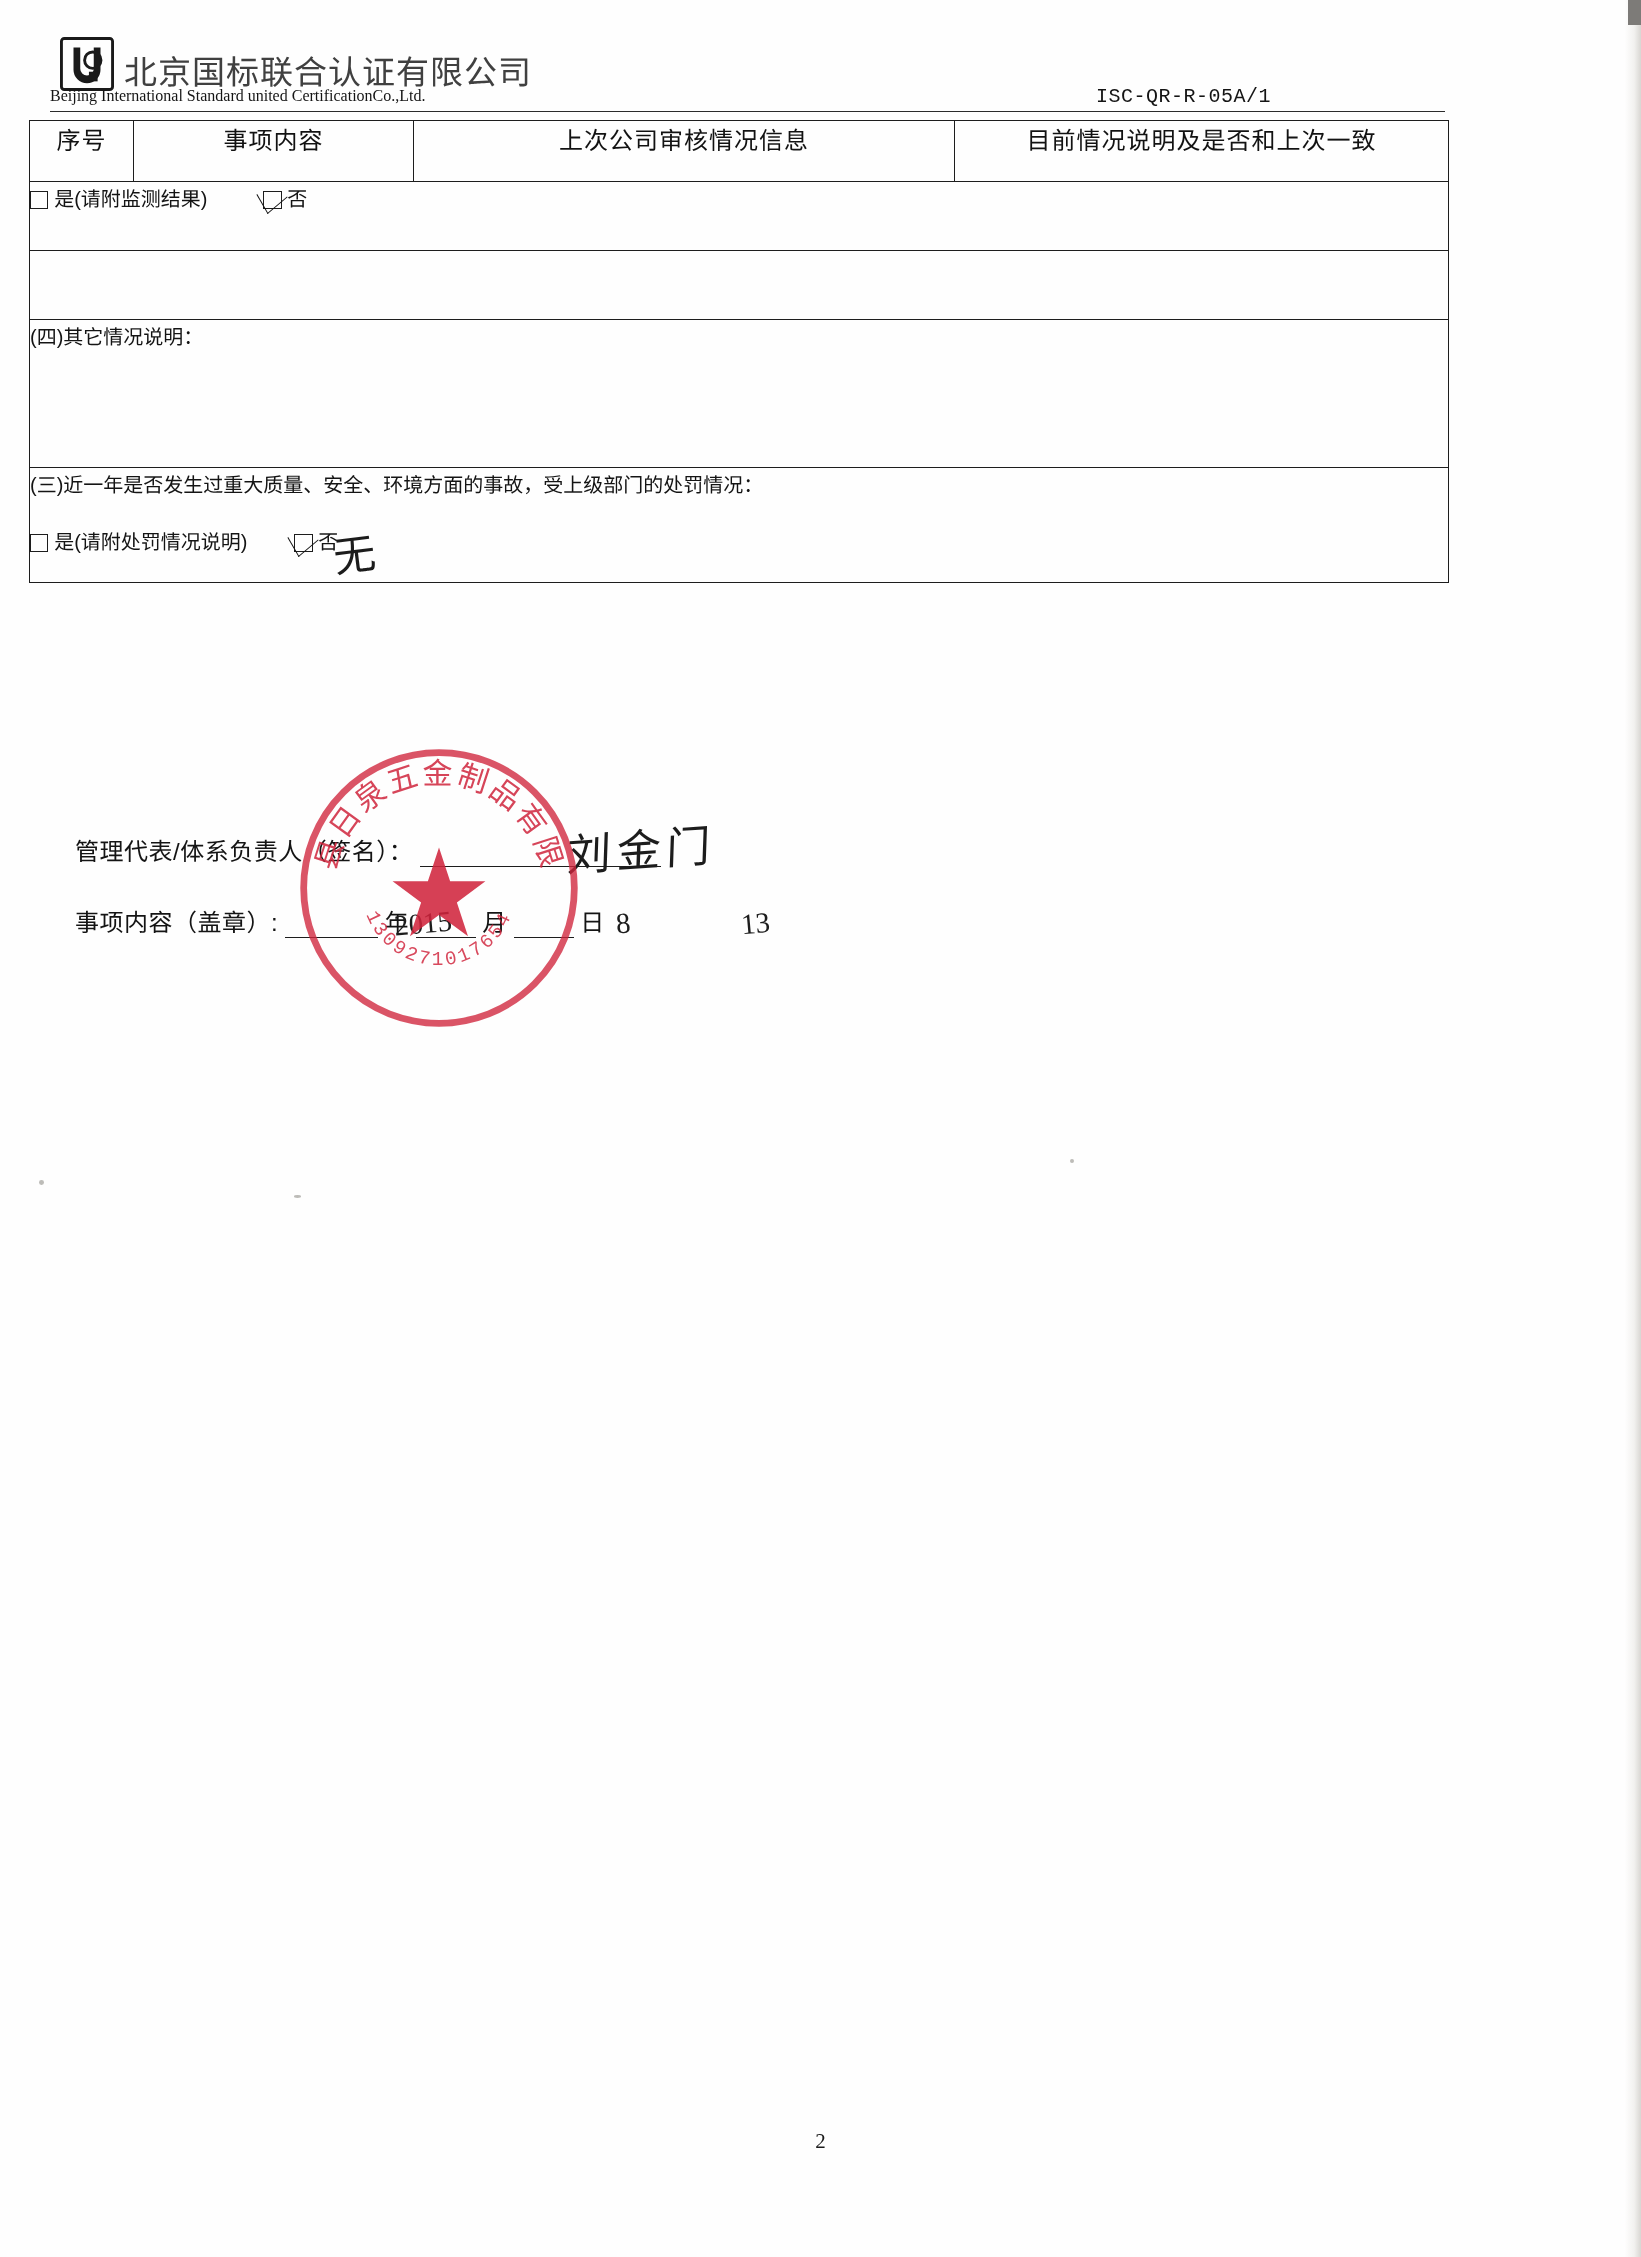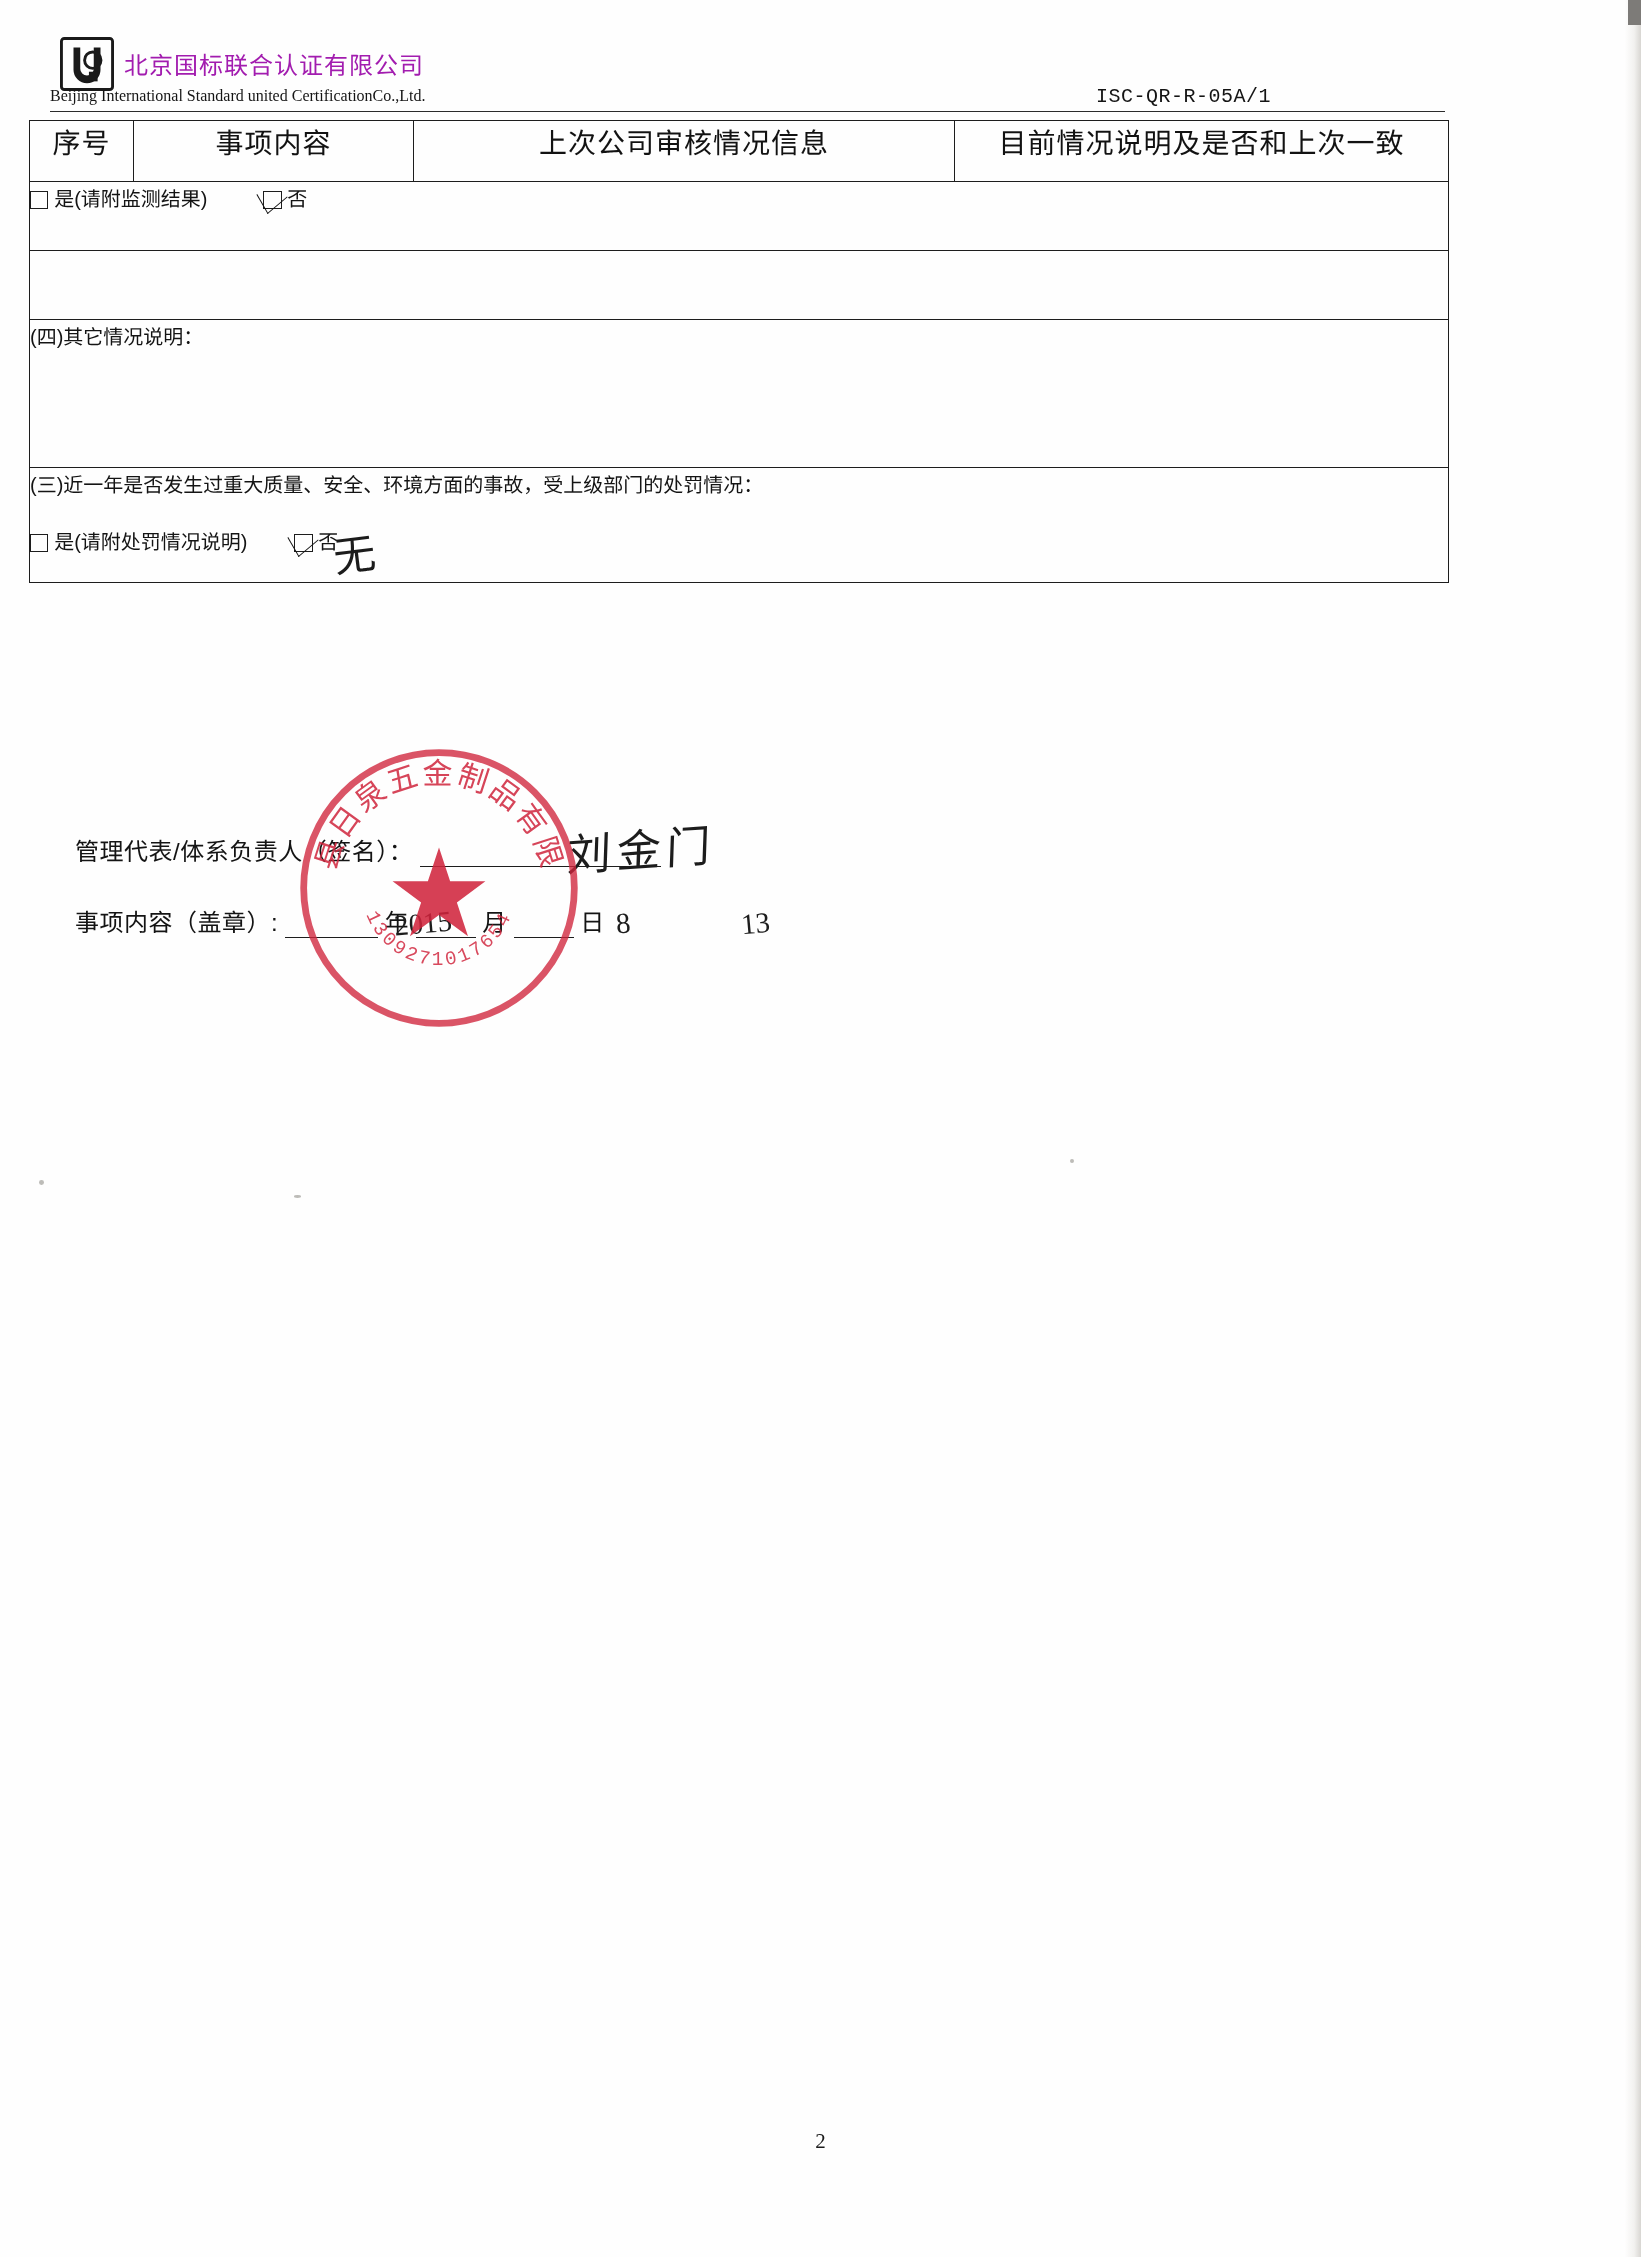--- a/index.html
+++ b/index.html
@@ -54,23 +54,23 @@
     width: 54px;
     height: 54px;
   }
   .logo-mark svg { display: block; }
 
   .company-cn {
     position: absolute;
     left: 124px;
     top: 46px;
     font-family: "Liberation Sans", "DejaVu Sans", sans-serif;
-    font-size: 24px;
+    font-size: 33px;
     letter-spacing: 1px;
-    color: #a21caf;
+    color: #404040;
     white-space: nowrap;
   }
   .company-en {
     position: absolute;
     left: 50px;
     top: 87px;
     font-family: "Liberation Serif", "DejaVu Serif", serif;
     font-size: 16px;
     color: #151515;
     white-space: nowrap;
@@ -105,21 +105,21 @@
   }
   .tbl td, .tbl th {
     border: 1.5px solid #1d1d1d;
     padding: 0;
     vertical-align: top;
     font-weight: normal;
   }
   .hdr-cell {
     text-align: center;
     font-family: "Liberation Sans", "DejaVu Sans", sans-serif;
-    font-size: 28px;
+    font-size: 24px;
     letter-spacing: 1px;
     height: 60px;
     vertical-align: middle;
     color: #121212;
   }
   .row-cell {
     font-family: "Liberation Sans", "DejaVu Sans", sans-serif;
     font-size: 22px;
     color: #141414;
     line-height: 1.7;

